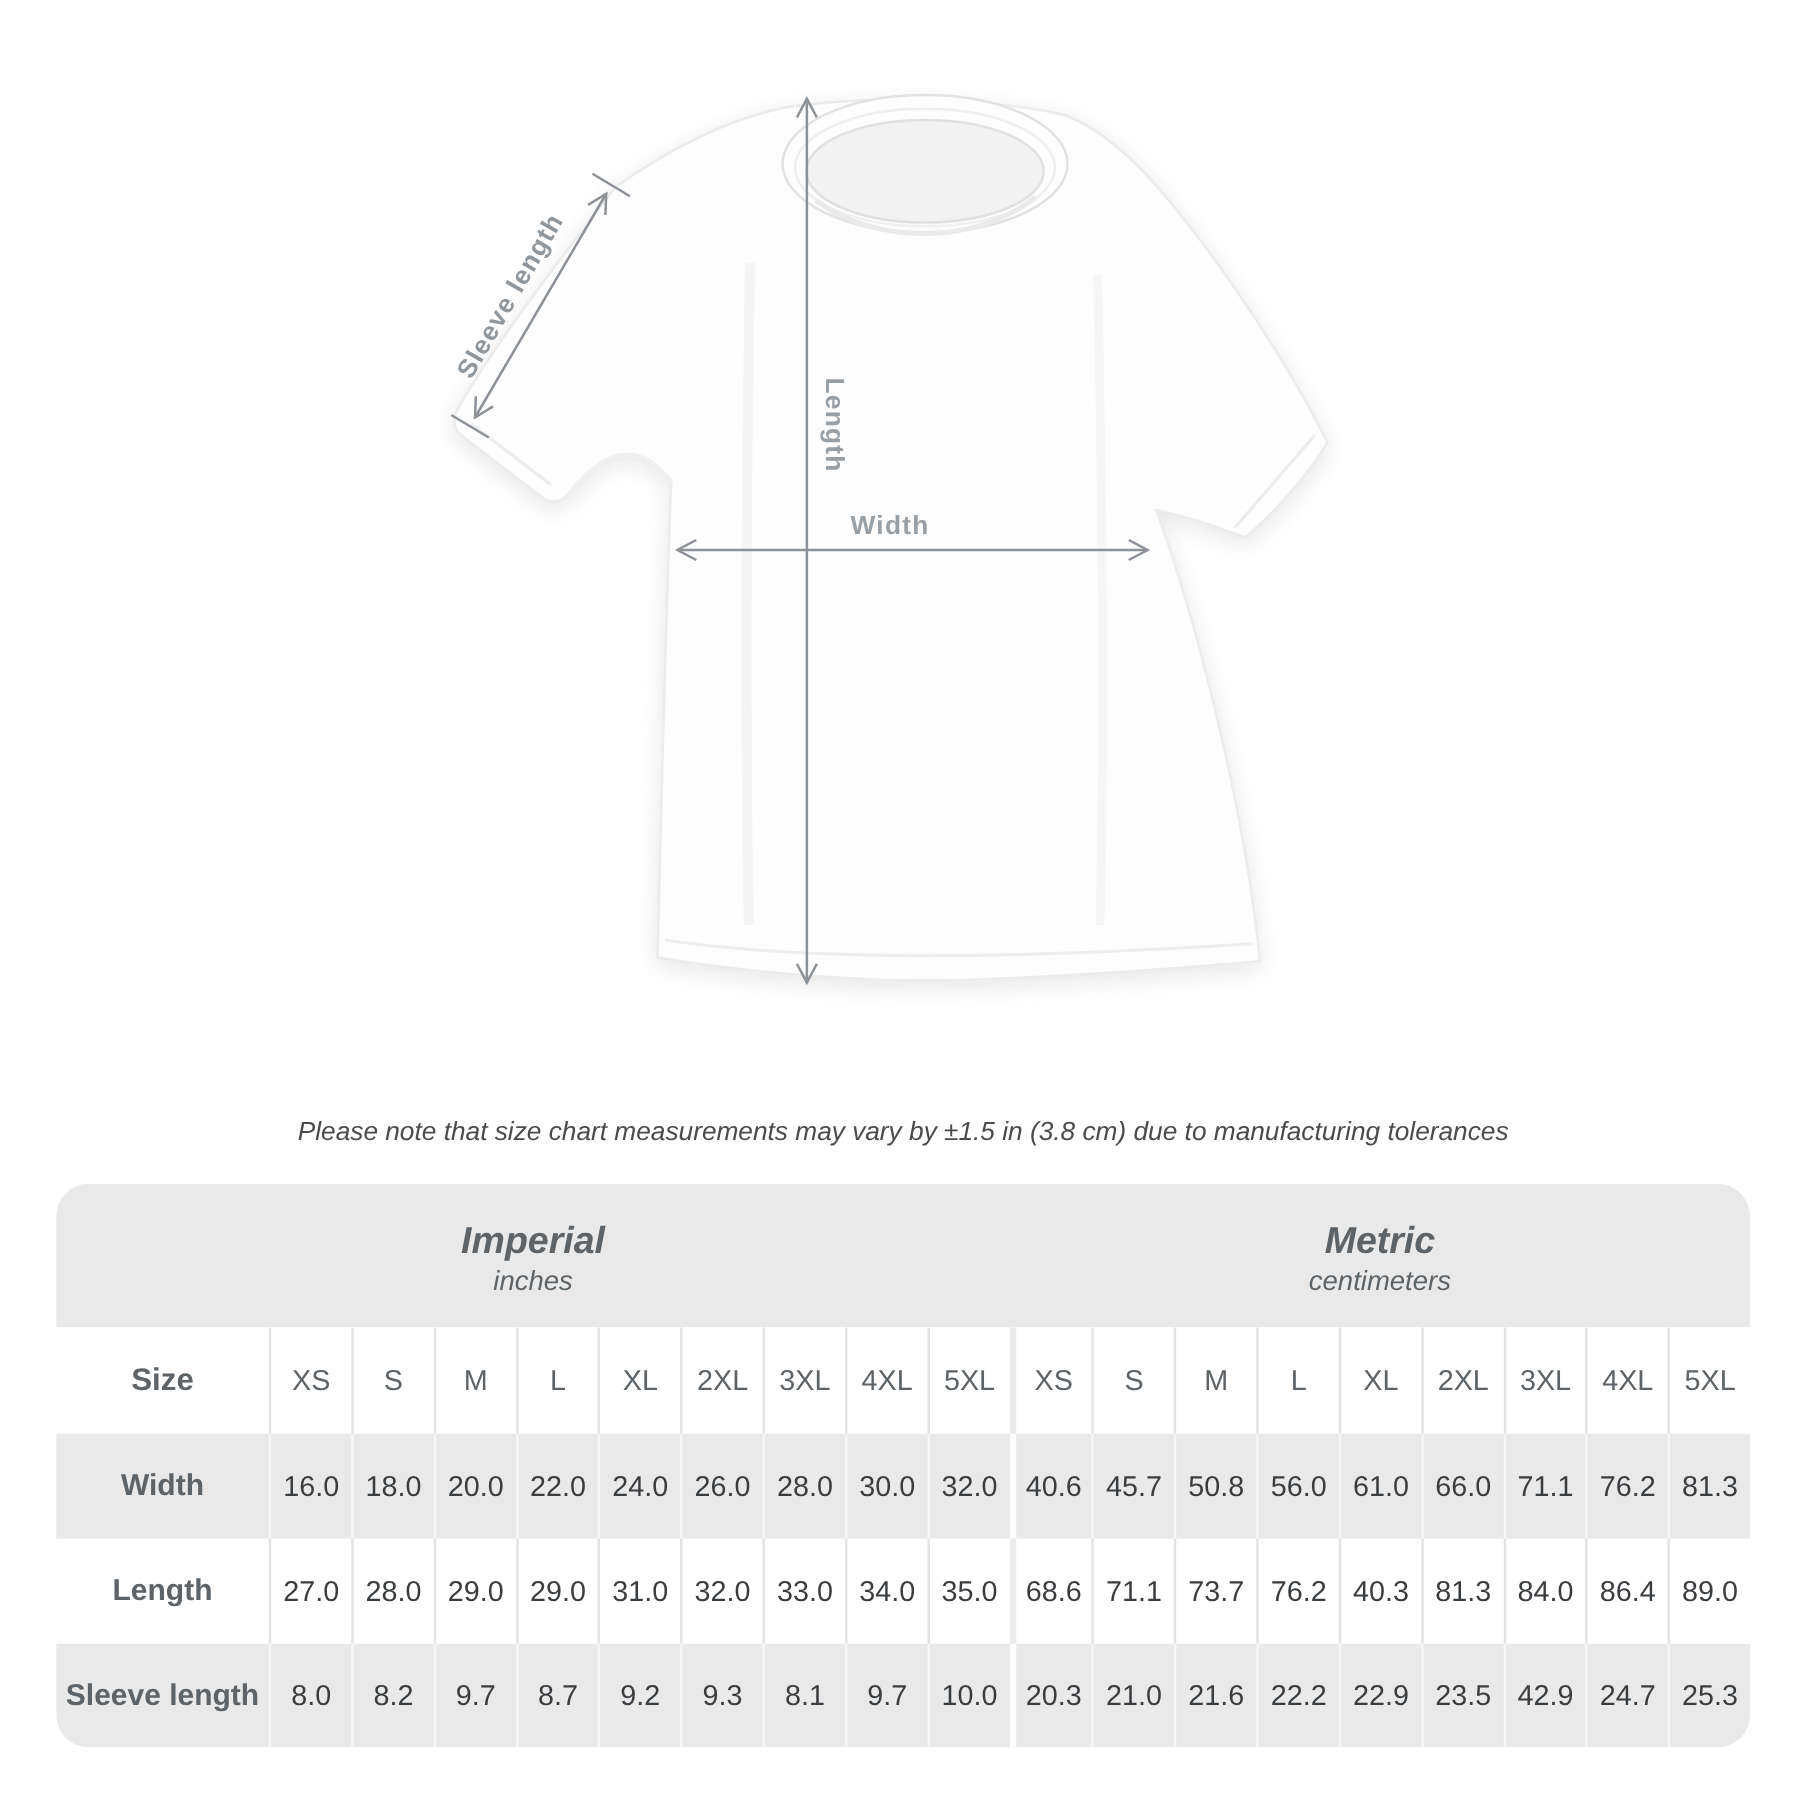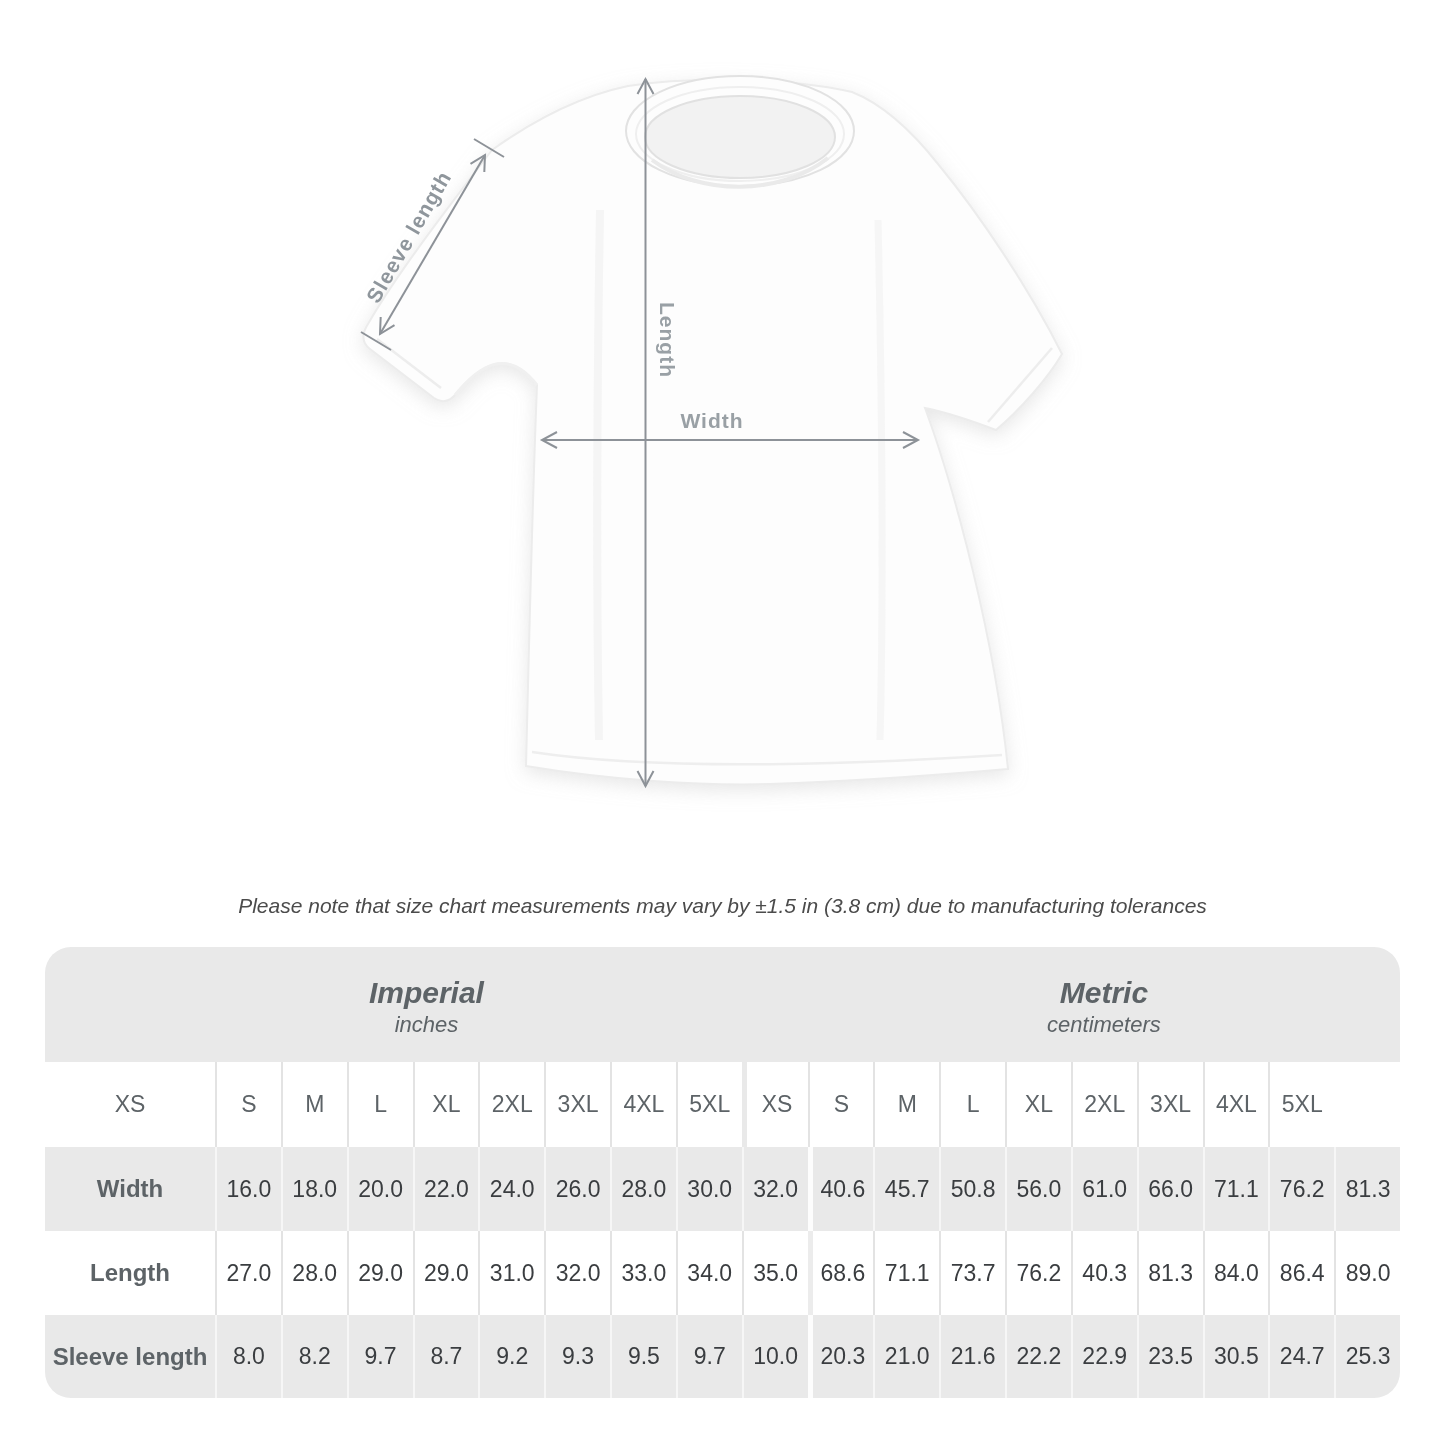--- a/index.html
+++ b/index.html
@@ -170,20 +170,21 @@
         <div class="band-name">Imperial</div>
         <div class="band-unit">inches</div>
       </div>
       <div class="band-half band-metric">
         <div class="band-name">Metric</div>
         <div class="band-unit">centimeters</div>
       </div>
     </div>
 
     <div class="t-row r-head">
+      <div class="c corner">Size</div>
       <div class="c head">XS</div>
       <div class="c head">S</div>
       <div class="c head">M</div>
       <div class="c head">L</div>
       <div class="c head">XL</div>
       <div class="c head">2XL</div>
       <div class="c head">3XL</div>
       <div class="c head">4XL</div>
       <div class="c head">5XL</div>
       <div class="c head m0">XS</div>
@@ -242,28 +243,28 @@
     </div>
 
     <div class="t-row r-gray r-last">
       <div class="c rowlab">Sleeve length</div>
       <div class="c">8.0</div>
       <div class="c">8.2</div>
       <div class="c">9.7</div>
       <div class="c">8.7</div>
       <div class="c">9.2</div>
       <div class="c">9.3</div>
-      <div class="c">9.5</div>
+      <div class="c">8.1</div>
       <div class="c">9.7</div>
       <div class="c">10.0</div>
       <div class="c m0">20.3</div>
       <div class="c">21.0</div>
       <div class="c">21.6</div>
       <div class="c">22.2</div>
       <div class="c">22.9</div>
       <div class="c">23.5</div>
-      <div class="c">30.5</div>
+      <div class="c">42.9</div>
       <div class="c">24.7</div>
       <div class="c">25.3</div>
     </div>
 
   </div>
 </div>
 
 </body></html>

